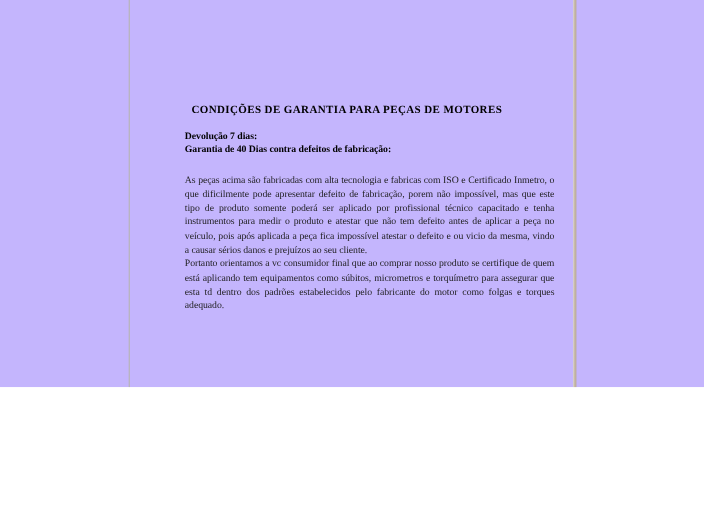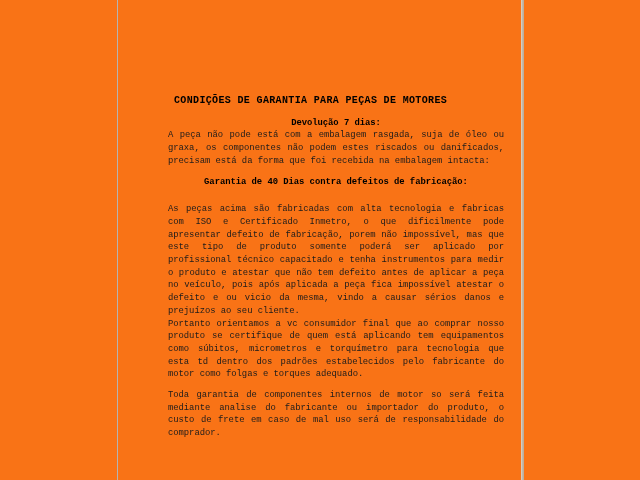--- a/index.html
+++ b/index.html
@@ -3,24 +3,24 @@
 <meta charset="utf-8">
 <style>
   html, body {
     margin: 0;
     padding: 0;
     background: #ffffff;
   }
   .viewport {
     position: relative;
     width: 640px;
-    height: 480px;
-    background: #f97316;
+    height: 352px;
+    background: #c4b5fd;
     overflow: hidden;
-    font-family: Liberation Mono, monospace;
+    font-family: Liberation Serif, serif;
   }
   .edge-line-left {
     position: absolute;
     left: 117px;
     top: 0;
     width: 1px;
     height: 480px;
     background: #b5b4b2;
   }
   .edge-line-right {
@@ -50,21 +50,21 @@
     text-align: left;
     margin: 0 0 9px 6px;
     white-space: nowrap;
   }
   .doc p {
     margin: 0;
   }
   .heading {
     font-weight: bold;
     color: #000000;
-    text-align: center;
+    text-align: left;
   }
   .mb-blank  { margin-bottom: 13px !important; }  
   .mb-small  { margin-bottom: 6px  !important; }  
   .mb-mid    { margin-bottom: 8px  !important; }  
   .mb-large  { margin-bottom: 15px !important; }  
 </style>
 </head>
 <body>
 
 <div class="viewport">
@@ -74,24 +74,22 @@
   <div class="edge-line-right"></div>
 
   <div class="doc">
 
     <div class="doc-title">CONDIÇÕES DE GARANTIA PARA PEÇAS DE MOTORES</div>
 
 
 
     <p class="heading">Devolução 7 dias:</p>
 
-    <p class="mb-mid">A peça não pode está com a embalagem rasgada, suja de óleo ou graxa, os componentes não podem estes riscados ou danificados, precisam está da forma que foi recebida na embalagem intacta:</p>
 
     <p class="heading mb-large">Garantia de 40 Dias contra defeitos de fabricação:</p>
 
     <p>As peças acima são fabricadas com alta tecnologia e fabricas com ISO e Certificado Inmetro, o que dificilmente pode apresentar defeito de fabricação, porem não impossível, mas que este tipo de produto somente poderá ser aplicado por profissional técnico capacitado e tenha instrumentos para medir o produto e atestar que não tem defeito antes de aplicar a peça no veículo, pois após aplicada a peça fica impossível atestar o defeito e ou vicio da mesma, vindo a causar sérios danos e prejuízos ao seu cliente.</p>
 
-    <p class="mb-mid">Portanto orientamos a vc consumidor final que ao comprar nosso produto se certifique de quem está aplicando tem equipamentos como súbitos, micrometros e torquímetro para tecnologia que esta td dentro dos padrões estabelecidos pelo fabricante do motor como folgas e torques adequado.</p>
+    <p class="mb-mid">Portanto orientamos a vc consumidor final que ao comprar nosso produto se certifique de quem está aplicando tem equipamentos como súbitos, micrometros e torquímetro para assegurar que esta td dentro dos padrões estabelecidos pelo fabricante do motor como folgas e torques adequado.</p>
 
-    <p>Toda garantia de componentes internos de motor so será feita mediante analise do fabricante ou importador do produto, o custo de frete em caso de mal uso será de responsabilidade do comprador.</p>
 
   </div>
 </div>
 
 </body></html>

